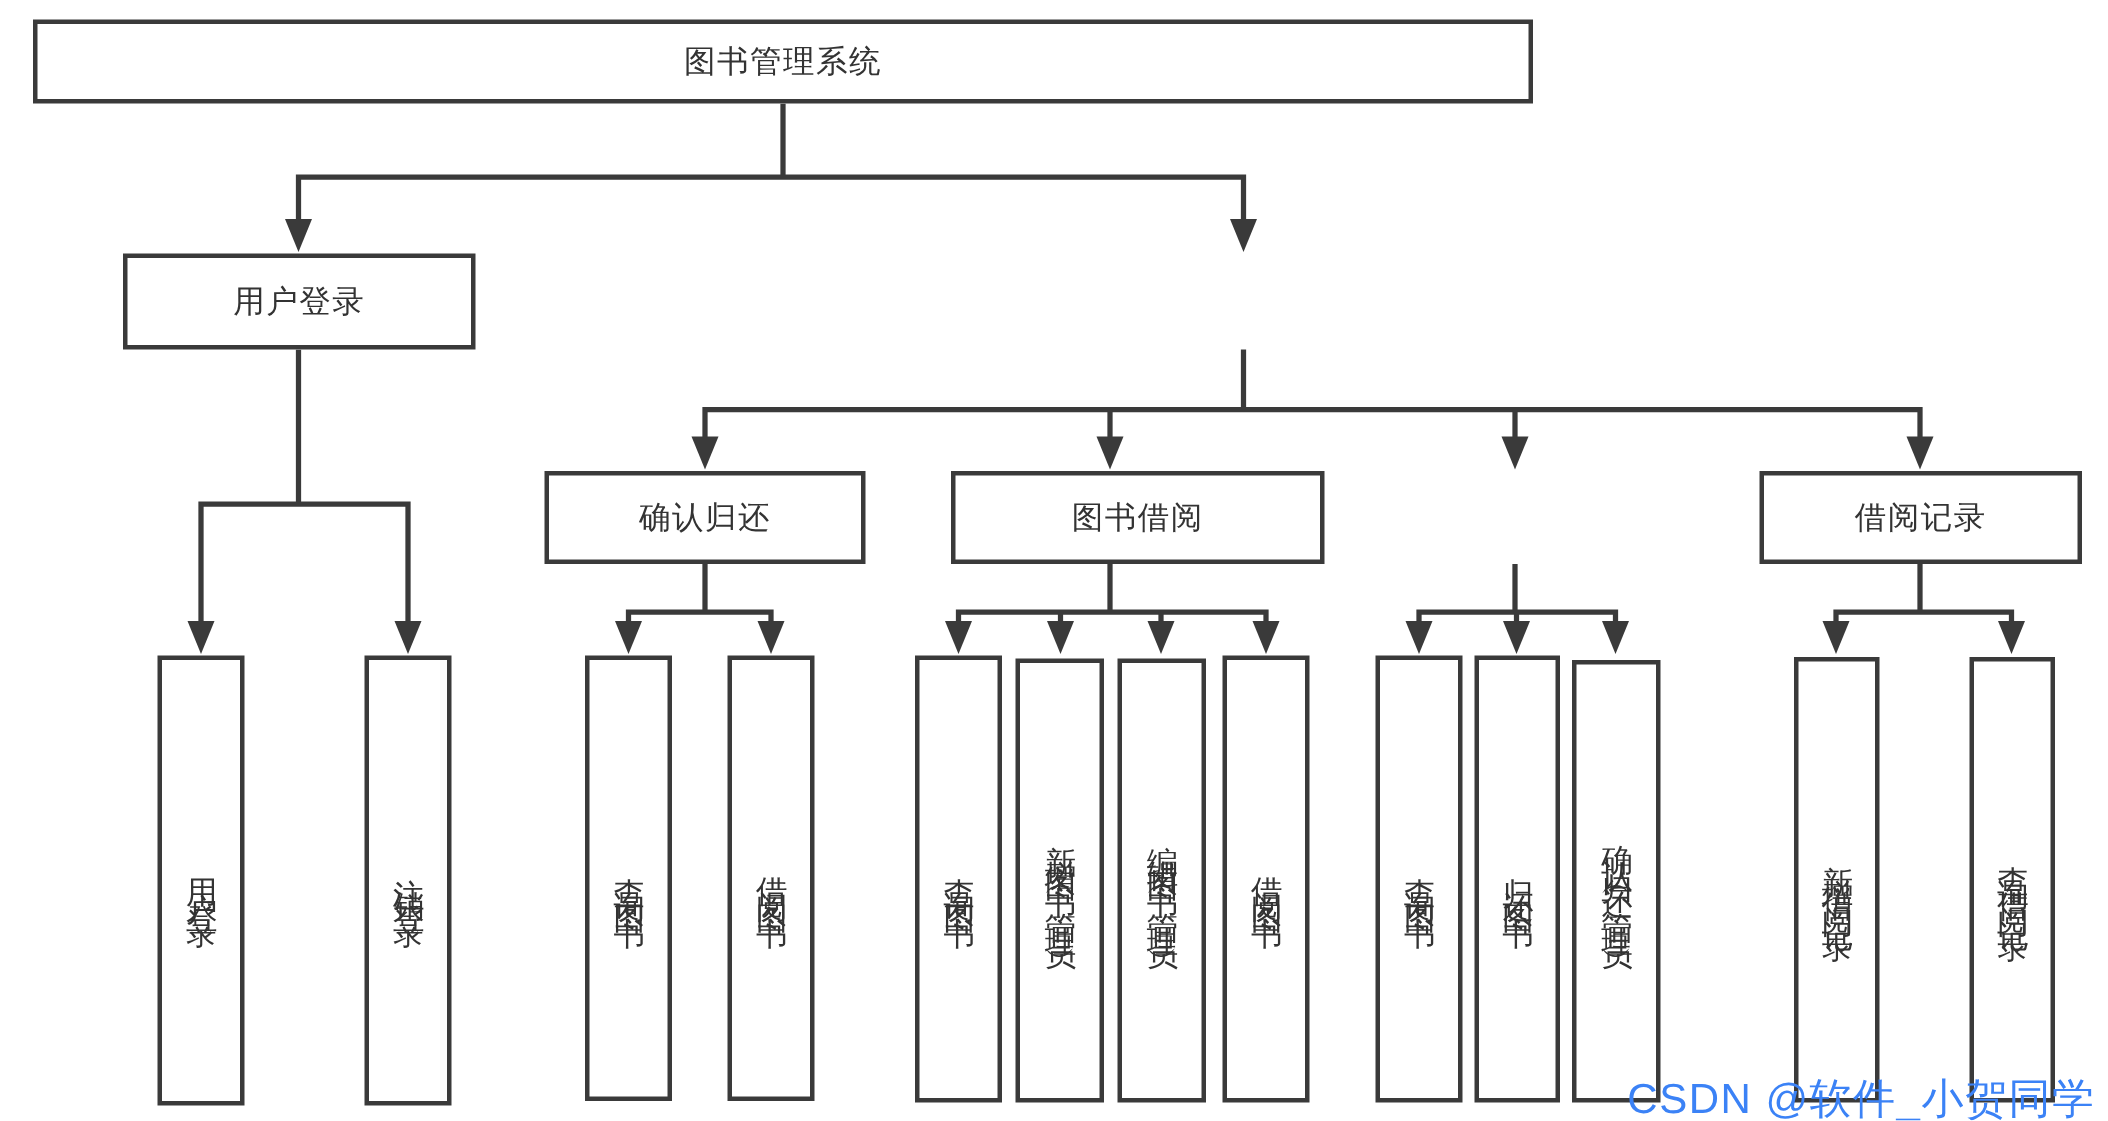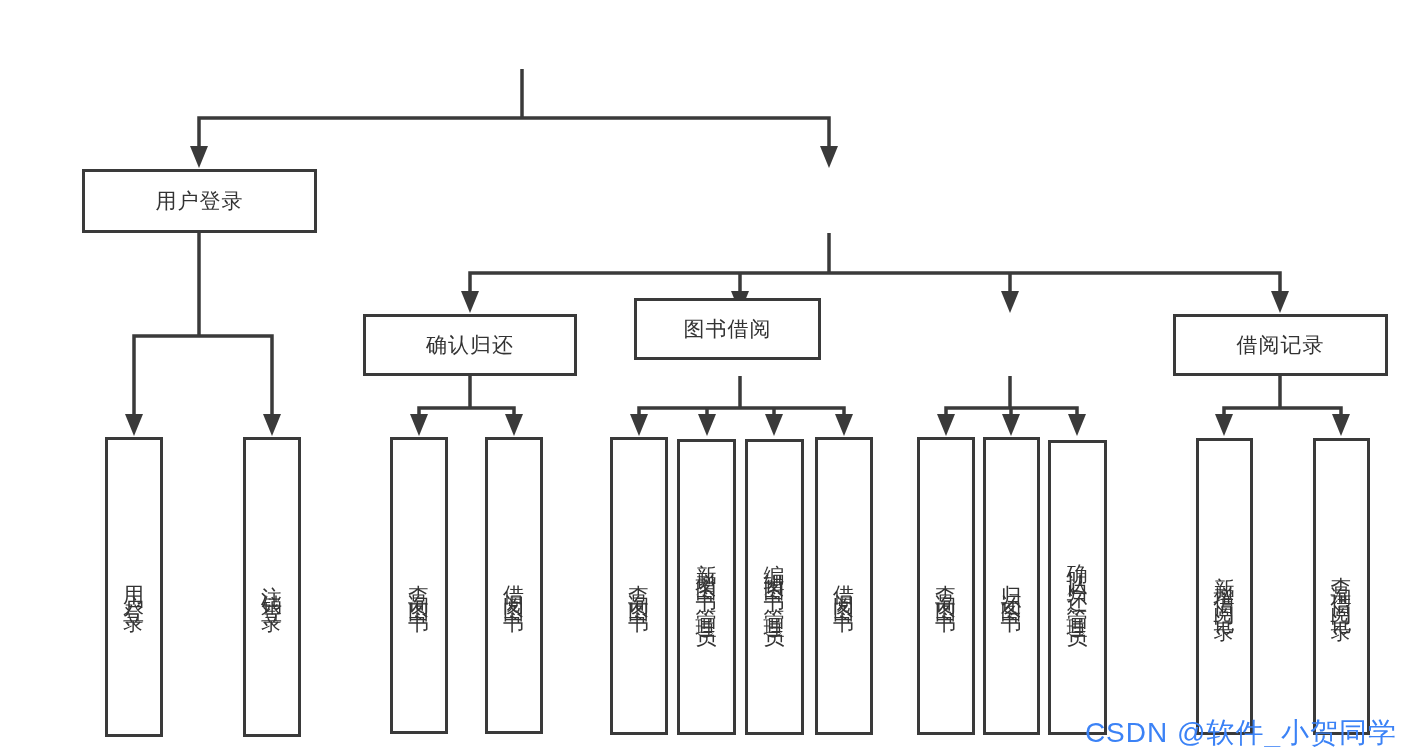--- a/index.html
+++ b/index.html
@@ -92,29 +92,32 @@
       <polygon points="765,414 783,414 774,436"></polygon>
       <polygon points="835,414 853,414 844,436"></polygon>
       <polygon points="937,414 955,414 946,436"></polygon>
       <polygon points="1002,414 1020,414 1011,436"></polygon>
       <polygon points="1068,414 1086,414 1077,436"></polygon>
       <polygon points="1215,414 1233,414 1224,436"></polygon>
       <polygon points="1332,414 1350,414 1341,436"></polygon>
     </g>
   </svg>
 
+  <div class="node h" style="left:22px;top:13px;width:1000px;height:56px">
+    <span class="lbl">图书管理系统</span>
+  </div>
 
   <div class="node h" style="left:82px;top:169px;width:235px;height:64px">
     <span class="lbl">用户登录</span>
   </div>
 
   <div class="node h" style="left:363px;top:314px;width:214px;height:62px">
     <span class="lbl">确认归还</span>
   </div>
-  <div class="node h" style="left:634px;top:298px;width:187px;height:62px">
+  <div class="node h" style="left:634px;top:314px;width:249px;height:62px">
     <span class="lbl">图书借阅</span>
   </div>
   <div class="node h" style="left:1173px;top:314px;width:215px;height:62px">
     <span class="lbl">借阅记录</span>
   </div>
 
   <div class="node v" style="left:105px;top:437px;width:58px;height:300px">
     <span class="lbl">用户登录</span>
   </div>
   <div class="node v" style="left:243px;top:437px;width:58px;height:300px">

